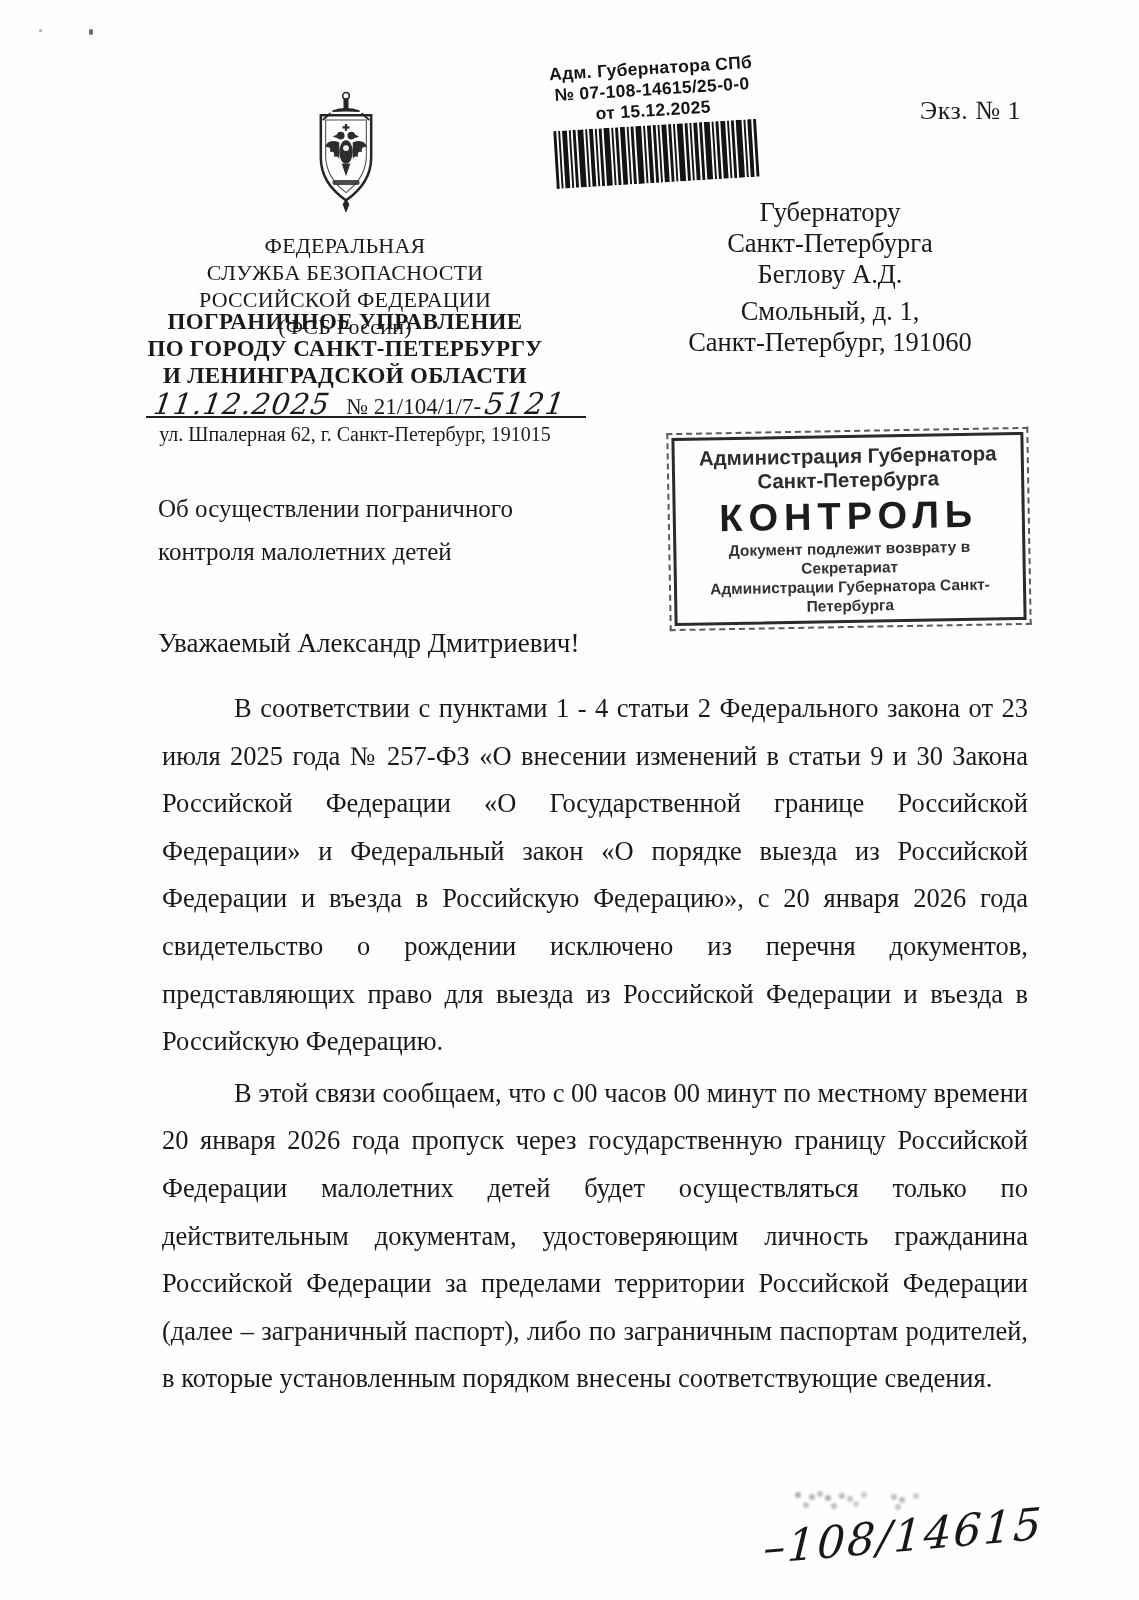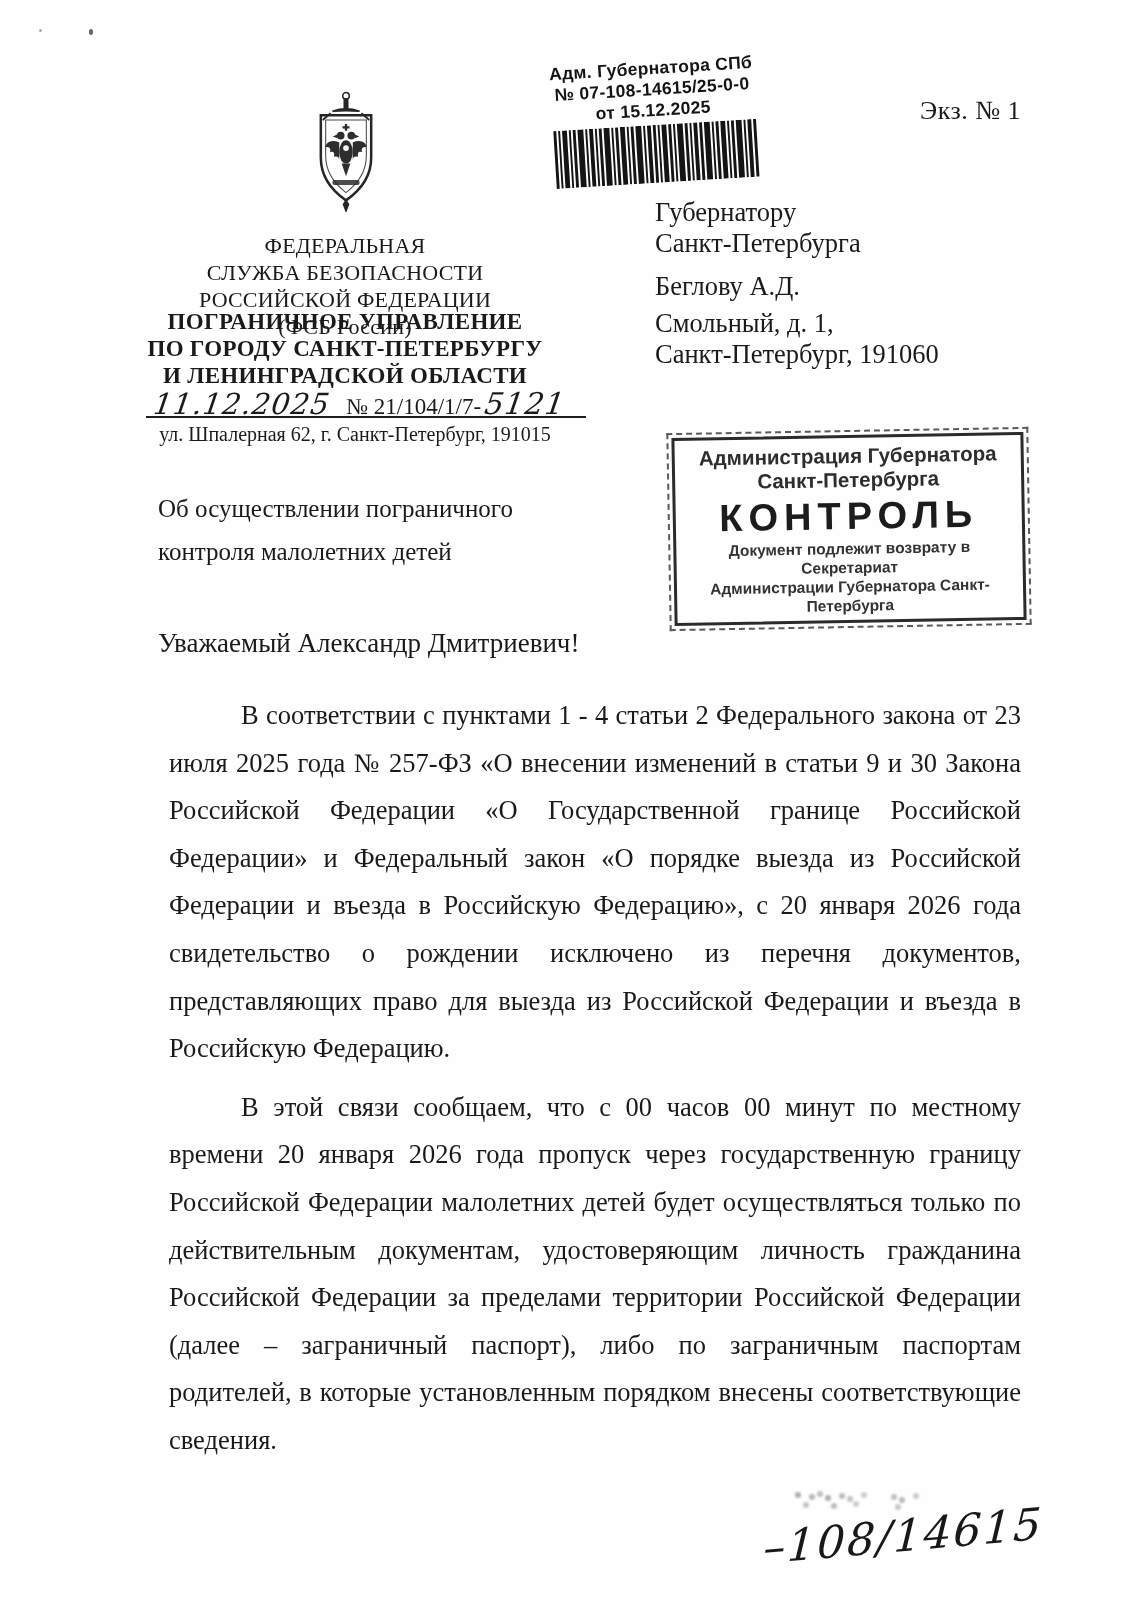--- a/index.html
+++ b/index.html
@@ -60,23 +60,23 @@
     left:140px;top:421px;width:430px;
     text-align:center;font-size:20px;line-height:26px;
   }
   .subject{
     left:158px;top:487px;font-size:25px;line-height:43px;
   }
 
   
   .recipient{
     left:655px;top:197px;width:350px;
-    font-size:26.5px;line-height:31px;
-  }
-  .recipient .r-name{margin-top:12px;}
+    text-align:center;font-size:26.5px;line-height:31px;
+  }
+  .recipient .r-name{margin-top:0;}
   .recipient .r-addr1{margin-top:6px;}
 
   
   .control-stamp{
     left:668px;top:430px;width:352px;
     transform:rotate(-1deg);
     border:2px dashed #5a5a5a;
     padding:3px;
     background:rgba(255,255,255,.0);
   }
@@ -94,21 +94,21 @@
   
   .salutation{
     left:158px;top:628px;width:874px;
     text-align:left;font-size:27px;
   }
   .body-text{
     left:158px;top:681px;width:874px;
     font-size:26.5px;line-height:47.6px;
     text-align:justify;
   }
-  .body-text p{margin:11px;text-indent:72px;}
+  .body-text p{margin:4px;text-indent:72px;}
 
   
   .footer-hand{
     left:763px;top:1510px;
     font-size:44px;letter-spacing:2px;
     transform:rotate(-5deg) skewX(-8deg);
     font-family:"DejaVu Serif",serif;font-style:italic;
     color:#181818;
   }
   .faint-marks{

